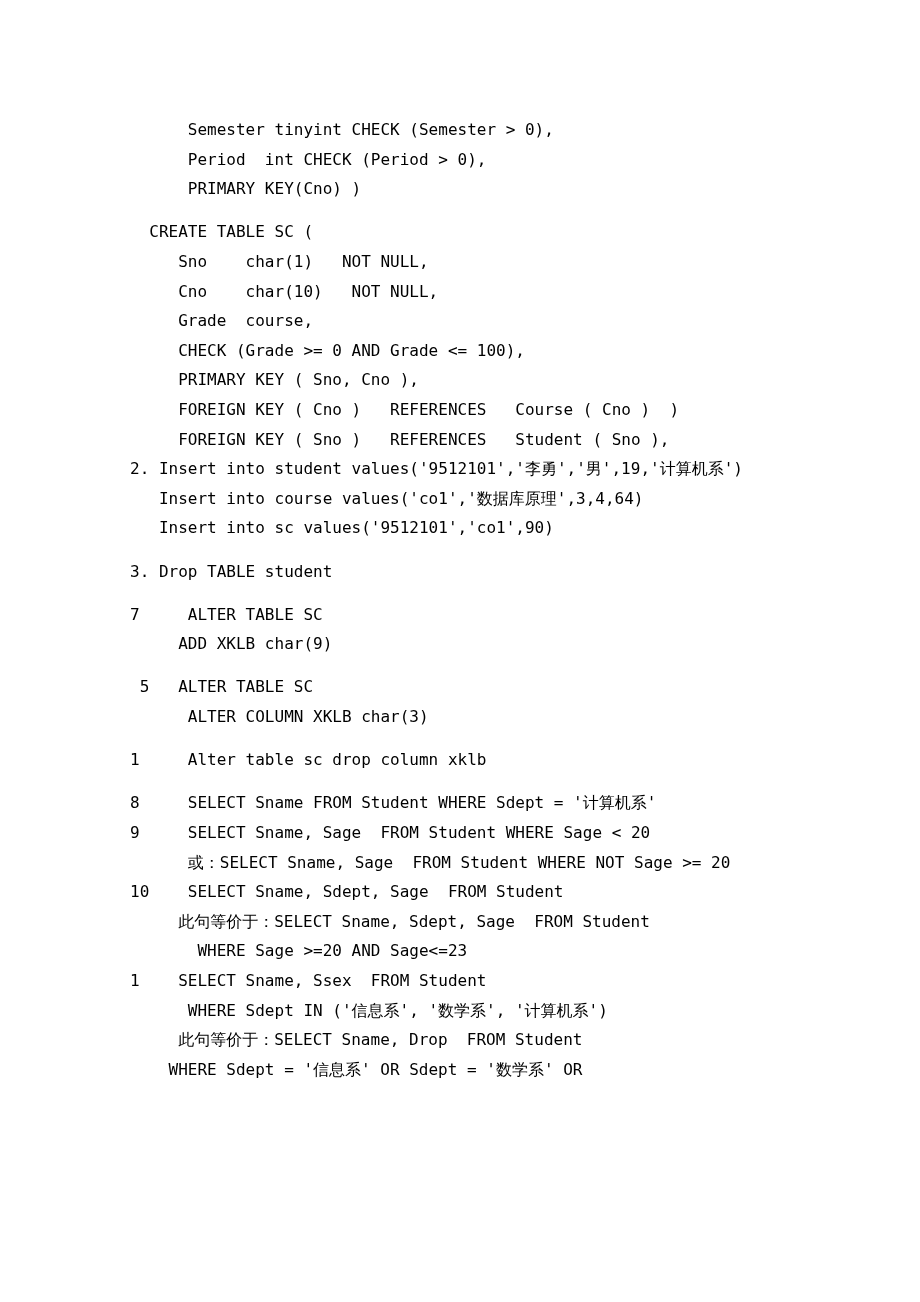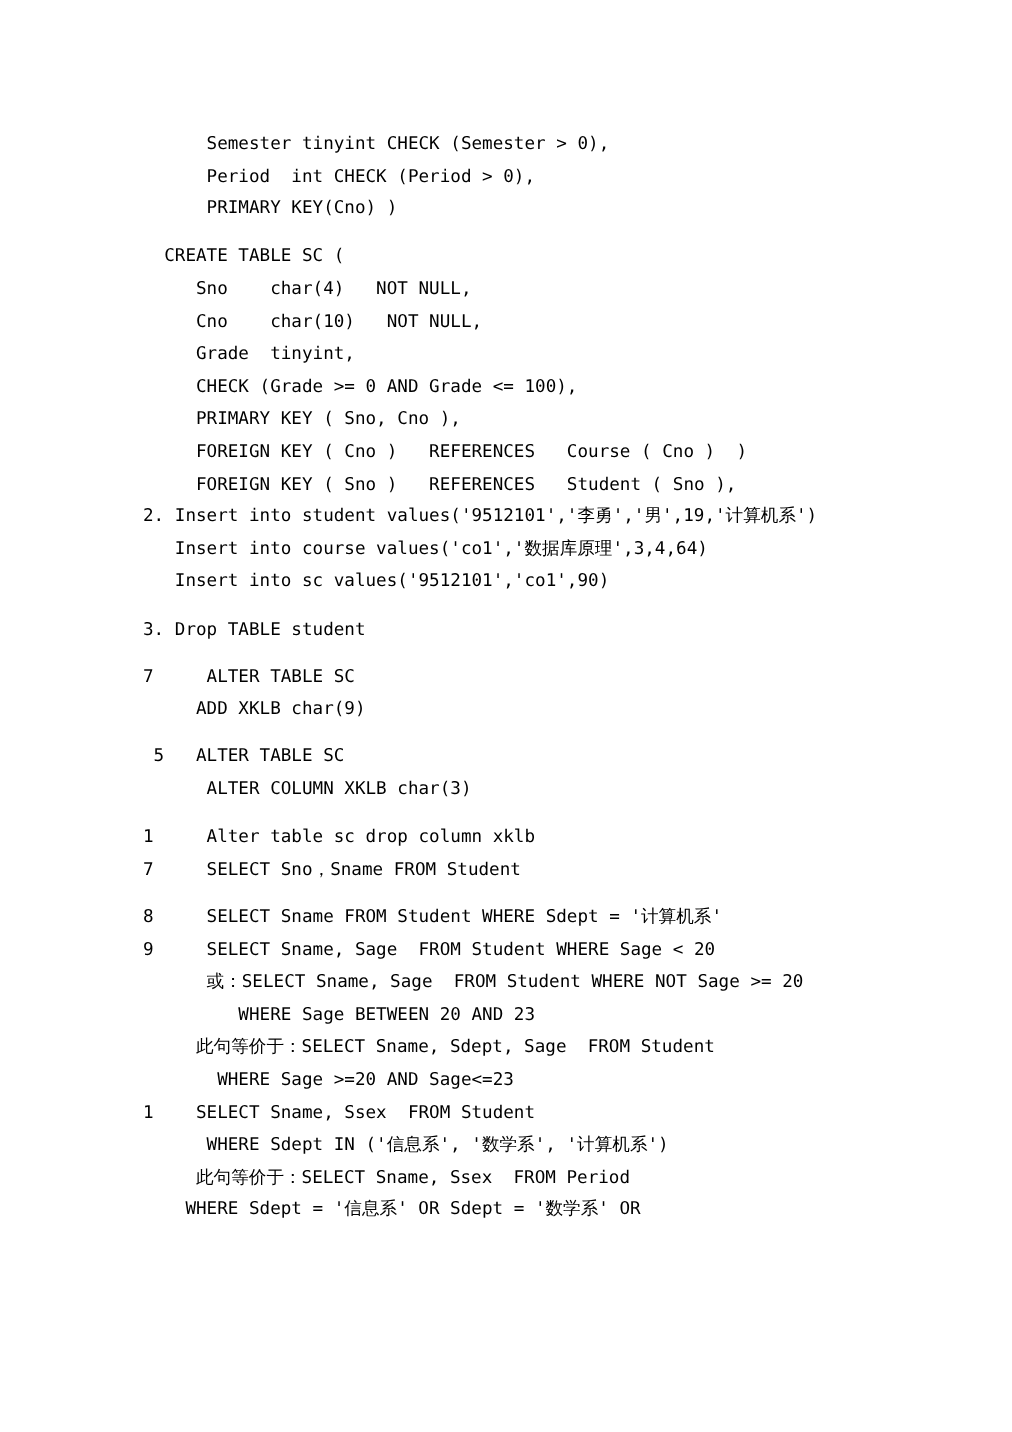--- a/index.html
+++ b/index.html
@@ -29,46 +29,45 @@
 </head>
 <body>
 
 <div class="page">
   <div id="content">
       <div class="line">      Semester tinyint CHECK (Semester &gt; 0),</div>
       <div class="line">      Period  int CHECK (Period &gt; 0),</div>
       <div class="line">      PRIMARY KEY(Cno) )</div>
       <div class="spacer"></div>
       <div class="line">  CREATE TABLE SC (</div>
-      <div class="line">     Sno    char(4)   NOT NULL,</div>
+      <div class="line">     Sno    char(1)   NOT NULL,</div>
       <div class="line">     Cno    char(10)   NOT NULL,</div>
-      <div class="line">     Grade  tinyint,</div>
+      <div class="line">     Grade  course,</div>
       <div class="line">     CHECK (Grade &gt;= 0 AND Grade &lt;= 100),</div>
       <div class="line">     PRIMARY KEY ( Sno, Cno ),</div>
       <div class="line">     FOREIGN KEY ( Cno )   REFERENCES   Course ( Cno )  )</div>
       <div class="line">     FOREIGN KEY ( Sno )   REFERENCES   Student ( Sno ),</div>
       <div class="line">2. Insert into student values('9512101','李勇','男',19,'计算机系')</div>
       <div class="line">   Insert into course values('co1','数据库原理',3,4,64)</div>
       <div class="line">   Insert into sc values('9512101','co1',90)</div>
       <div class="spacer"></div>
       <div class="line">3. Drop TABLE student</div>
       <div class="spacer"></div>
       <div class="line">7     ALTER TABLE SC</div>
       <div class="line">     ADD XKLB char(9)</div>
       <div class="spacer"></div>
       <div class="line"> 5   ALTER TABLE SC</div>
       <div class="line">      ALTER COLUMN XKLB char(3)</div>
       <div class="spacer"></div>
       <div class="line">1     Alter table sc drop column xklb</div>
-      <div class="line">7     SELECT Sno，Sname FROM Student</div>
       <div class="spacer"></div>
       <div class="line">8     SELECT Sname FROM Student WHERE Sdept = '计算机系'</div>
       <div class="line">9     SELECT Sname, Sage  FROM Student WHERE Sage &lt; 20</div>
       <div class="line">      或：SELECT Sname, Sage  FROM Student WHERE NOT Sage &gt;= 20</div>
-      <div class="line">         WHERE Sage BETWEEN 20 AND 23</div>
+      <div class="line">10    SELECT Sname, Sdept, Sage  FROM Student</div>
       <div class="line">     此句等价于：SELECT Sname, Sdept, Sage  FROM Student</div>
       <div class="line">       WHERE Sage &gt;=20 AND Sage&lt;=23</div>
       <div class="line">1    SELECT Sname, Ssex  FROM Student</div>
       <div class="line">      WHERE Sdept IN ('信息系', '数学系', '计算机系')</div>
-      <div class="line">     此句等价于：SELECT Sname, Ssex  FROM Period</div>
+      <div class="line">     此句等价于：SELECT Sname, Drop  FROM Student</div>
       <div class="line">    WHERE Sdept = '信息系' OR Sdept = '数学系' OR</div>
     </div>
 </div>
 
 </body></html>

